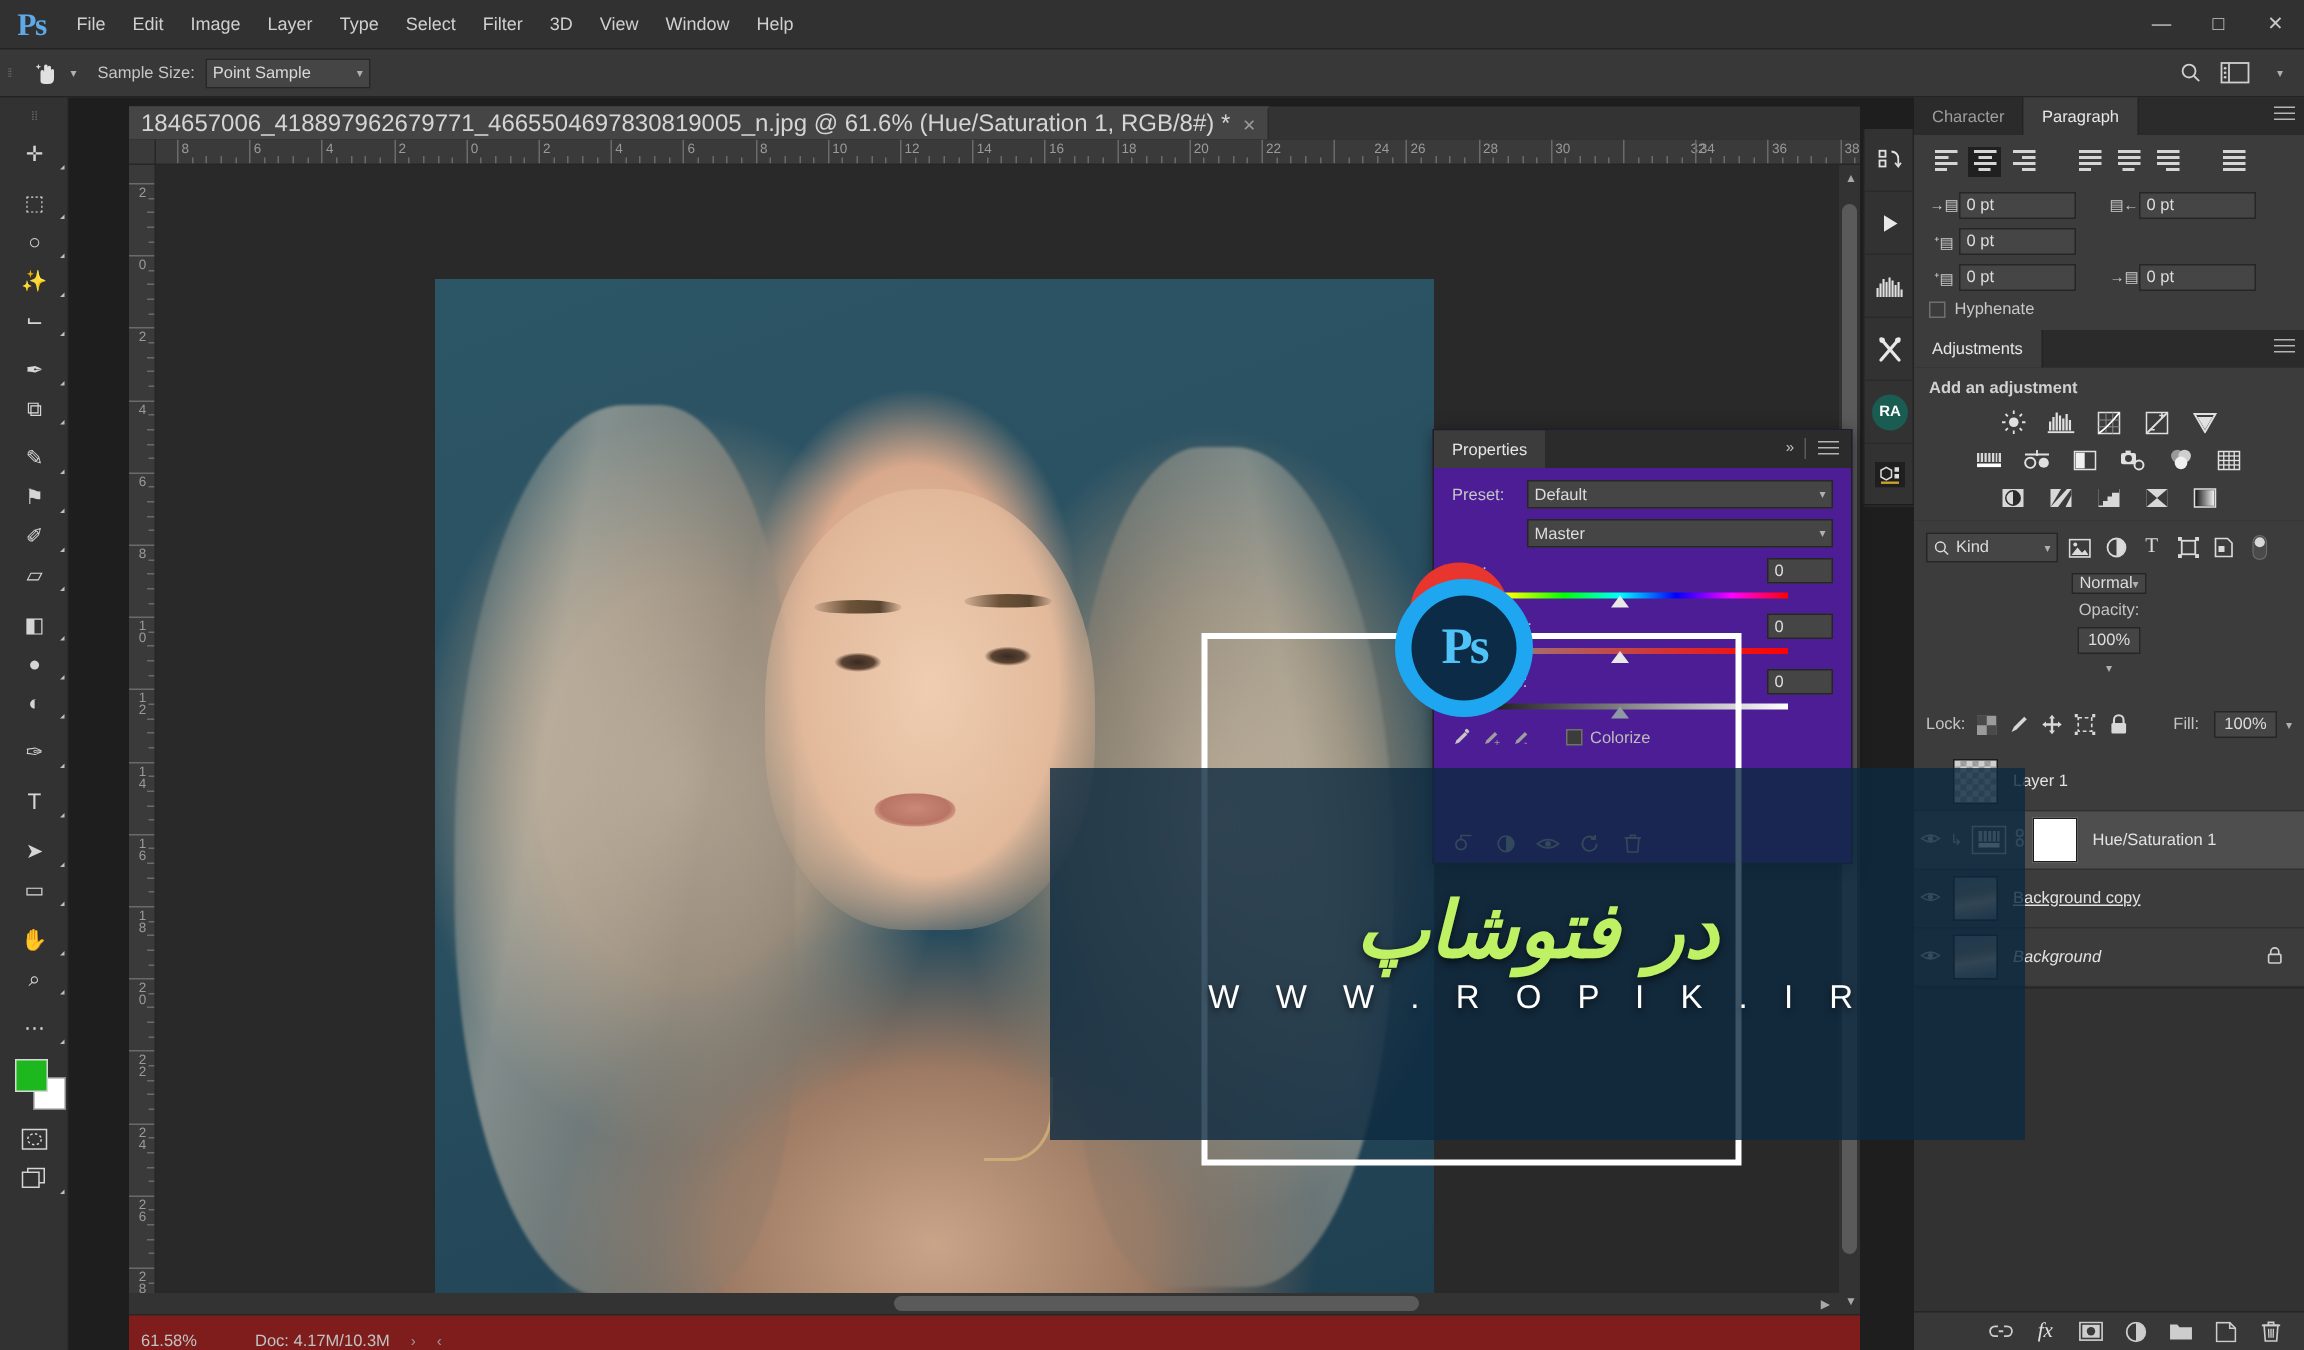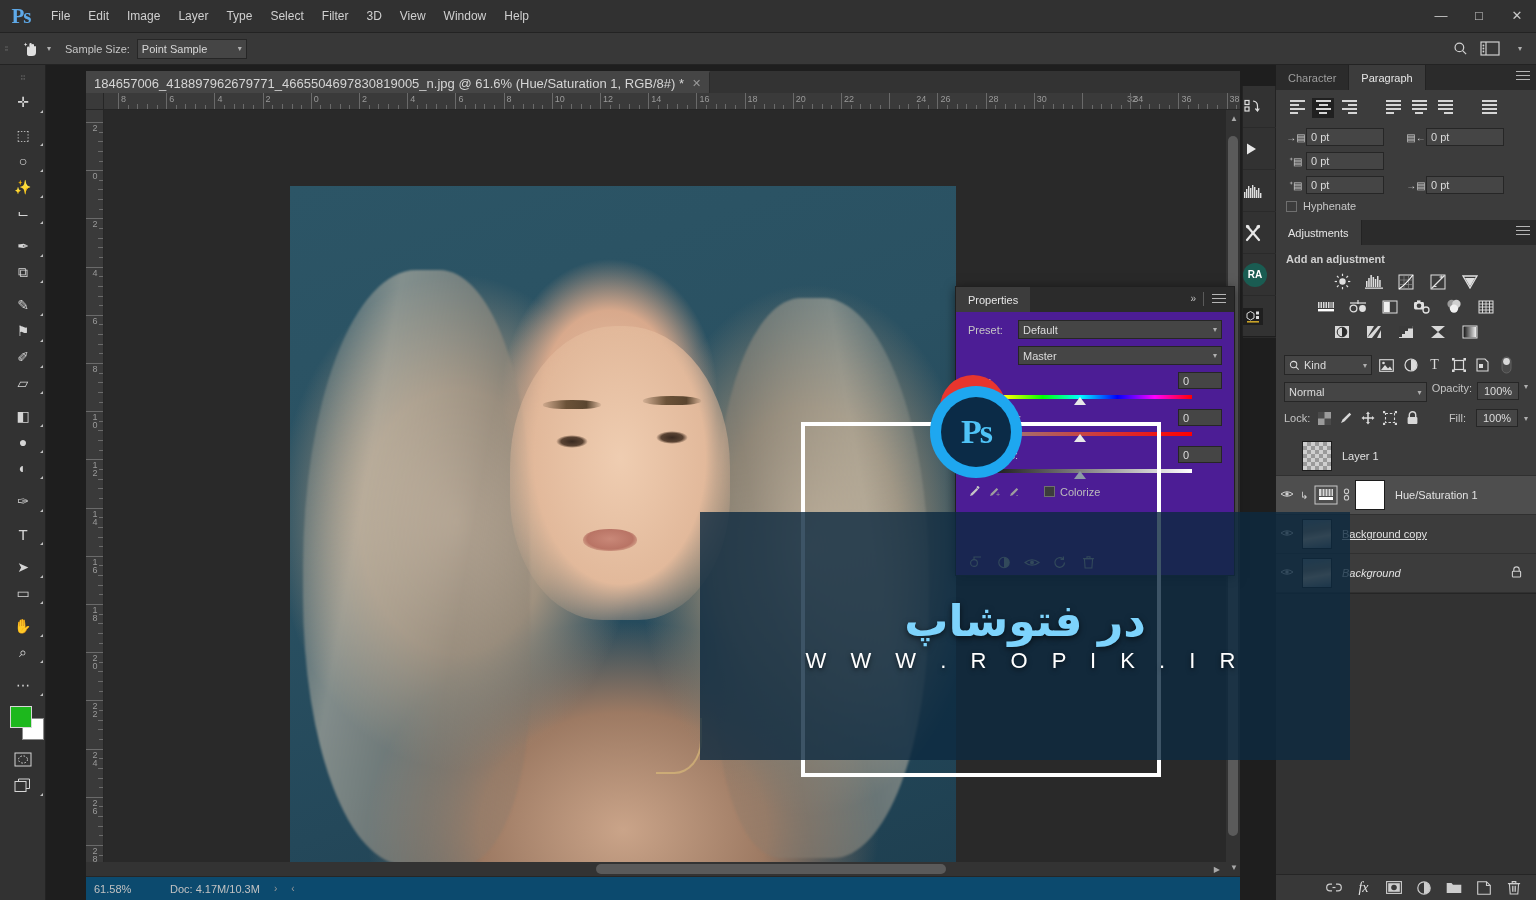--- a/index.html
+++ b/index.html
@@ -79,35 +79,35 @@
     background: #1db81d; border: 1px solid #d8d8d8; }
   .sw-bg { position: absolute; left: 22px; top: 16px; width: 22px; height: 22px;
     background: #ffffff; border: 1px solid #8a8a8a; }
 
   
   .icondock {
     position: absolute; right: 260px; top: 86px; width: 34px; height: 250px;
     background: #323232; border-left: 1px solid #232323; border-right:1px solid #232323;
   }
   .dock-ic {
-    width: 34px; height: 42px; display: flex; align-items: center; 
+    width: 34px; height: 42px; display: flex; align-items: center; justify-content: center;
     color: #e0e0e0; border-bottom: 1px solid #2a2a2a;
   }
 
   
   .doc-tabbar {
     position: absolute; left: 86px; top: 71px; width: 1154px; height: 22px;
     background: #333333;
   }
   .doc-tab {
     position: absolute; left: 0; top: 0; height: 22px; background: #454545;
     display: flex; align-items: center; padding: 0 8px; gap: 8px;
     border-right: 1px solid #2b2b2b; border-top: 2px solid #454545;
   }
-  .doc-tab-title { font-size: 13px; color: #d5d5d5; white-space: nowrap; }
+  .doc-tab-title { font-size: 16px; color: #d5d5d5; white-space: nowrap; }
   .doc-tab-close { font-size: 11px; color: #9a9a9a; }
 
   .canvas-wrap {
     position: absolute; left: 86px; top: 93px; width: 1154px; height: 783px;
     background: #2b2b2b;
   }
   .ruler-h {
     position: absolute; left: 18px; top: 0; width: 1136px; height: 17px;
     background: #3a3a3a; border-bottom: 1px solid #262626; overflow: hidden;
   }
@@ -167,22 +167,22 @@
 
   
   .sb-v { position:absolute; right:0; top:17px; width:14px; height:766px; background:#333; }
   .sb-v .thumb { position:absolute; left:2px; top:26px; width:10px; height:700px; background:#5a5a5a; border-radius:5px; }
   .sb-h { position:absolute; left:0; bottom:0; width:1140px; height:14px; background:#333; }
   .sb-h .thumb { position:absolute; left:510px; top:2px; width:350px; height:10px; background:#5a5a5a; border-radius:5px; }
   .sb-arrow { position:absolute; color:#a8a8a8; font-size:8px; }
 
   .statusbar {
     position: absolute; left: 86px; bottom: 0; width: 1154px; height: 24px;
-    background: #0c4a6e; border-top: 1px solid #262626;
-    display: flex; align-items: center; font-size: 11px; color: #c2c2c2;
+    background: #7f1d1d; border-top: 1px solid #262626;
+    display: flex; align-items: flex-end; font-size: 11px; color: #c2c2c2;
   }
   .sb-zoom { width: 72px; padding-left: 8px; }
   .sb-doc { padding-left: 12px; }
   .sb-car { margin-left: 14px; color:#9a9a9a; font-size:10px; }
 
   
   .rightcol { position:absolute; right:0; top:65px; width:260px; height:835px; background:#323232; }
   .panel { background:#323232; border-bottom:1px solid #252525; }
   .panel-tabs {
     height: 25px; background: #2b2b2b; display:flex; align-items:stretch; position:relative;
@@ -216,21 +216,21 @@
   
   .adj-title { font-size:11px; color:#d0d0d0; margin-bottom:7px; font-weight:bold; }
   .adj-grid { display:flex; flex-wrap:wrap; gap:8px 10px; justify-content:center; padding:0 6px; }
   .adj-ic { width:22px; height:19px; display:flex; align-items:center; justify-content:center; }
 
   
   .lay-row1 { display:flex; align-items:center; gap:5px; margin-bottom:7px; }
   .kind-box { width:88px; height:20px; background:#454545; border:1px solid #262626;
     display:flex; align-items:center; gap:4px; padding:0 4px; font-size:11px; color:#dcdcdc; }
   .filter-ic { width:19px; height:19px; display:flex; align-items:center; justify-content:center; color:#dadada; }
-  .lay-row2 { display:flex; align-items:flex-start; gap:5px; margin-bottom:7px; }
+  .lay-row2 { display:flex; align-items:center; gap:5px; margin-bottom:24px;flex-direction:column; }
   .blend-box { flex:1; height:20px; background:#454545; border:1px solid #262626;
     display:flex; align-items:center; justify-content:space-between; padding:0 4px; font-size:11px; color:#dcdcdc; }
   .op-label { font-size:11px; color:#c4c4c4; }
   .op-in { width:42px; height:18px; background:#454545; border:1px solid #262626; font-size:11px;
     color:#dcdcdc; display:flex; align-items:center; justify-content:center; }
   .lay-row3 { display:flex; align-items:center; gap:6px; margin-bottom:6px; }
   .lock-label { font-size:11px; color:#c4c4c4; }
   .lock-ic { width:16px; height:16px; display:flex; align-items:center; justify-content:center; color:#d8d8d8; }
 
   .layer-list { background:#3c3c3c; }
@@ -325,23 +325,24 @@
   .ps-badge .txt { color:#4fc3f7; font-size:34px; font-weight:bold;
     font-family:"Liberation Serif", serif; letter-spacing:-2px; }
 
   
   .banner {
     position:absolute; left:700px; top:512px; width:650px; height:248px;
     background: rgba(13,41,64,0.80);
     display:flex; flex-direction:column; align-items:center; justify-content:center;
   }
   .banner-l1 {
-    color:#7dd3fc; font-size:44px; font-weight:bold; direction:rtl;
+    color:#bef264; font-size:52px; font-weight:bold; direction:rtl;
     font-family:"DejaVu Sans", sans-serif; line-height:1.05; margin-bottom:4px;
     text-shadow: 0 2px 6px rgba(0,0,0,.6);
+    font-style: italic;
   }
   .banner-l2 {
     color:#ffffff; font-size:58px; font-weight:bold; direction:rtl;
     font-family:"DejaVu Sans", sans-serif; line-height:1.05; margin-bottom:10px;
     text-shadow: 0 2px 6px rgba(0,0,0,.6);
   }
   .banner-l3 {
     color:#ffffff; font-size:22px; letter-spacing:9px;
     font-family:"Liberation Sans", sans-serif;
     text-shadow: 0 2px 5px rgba(0,0,0,.6);

